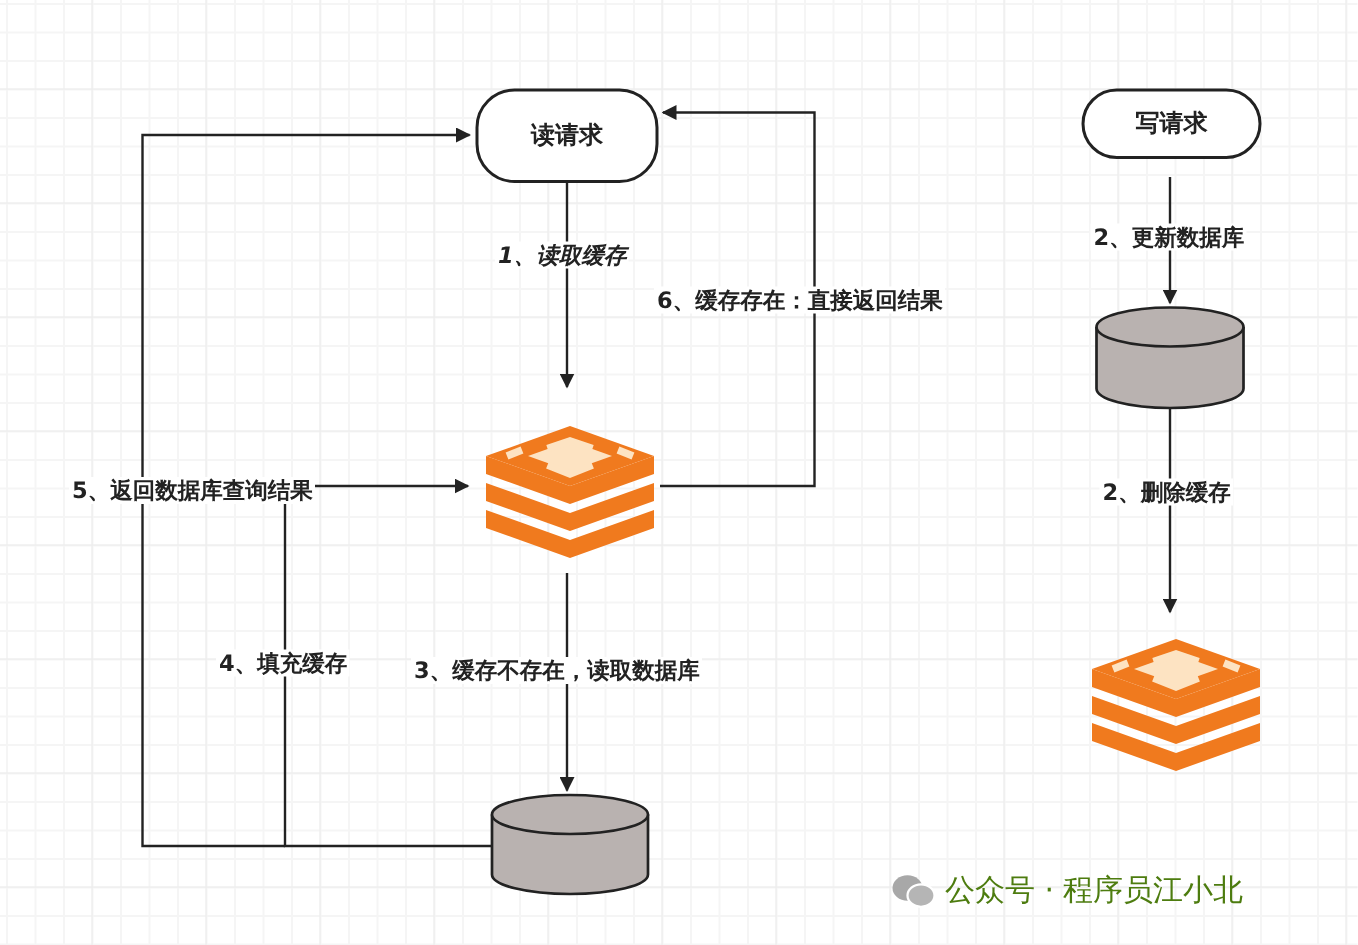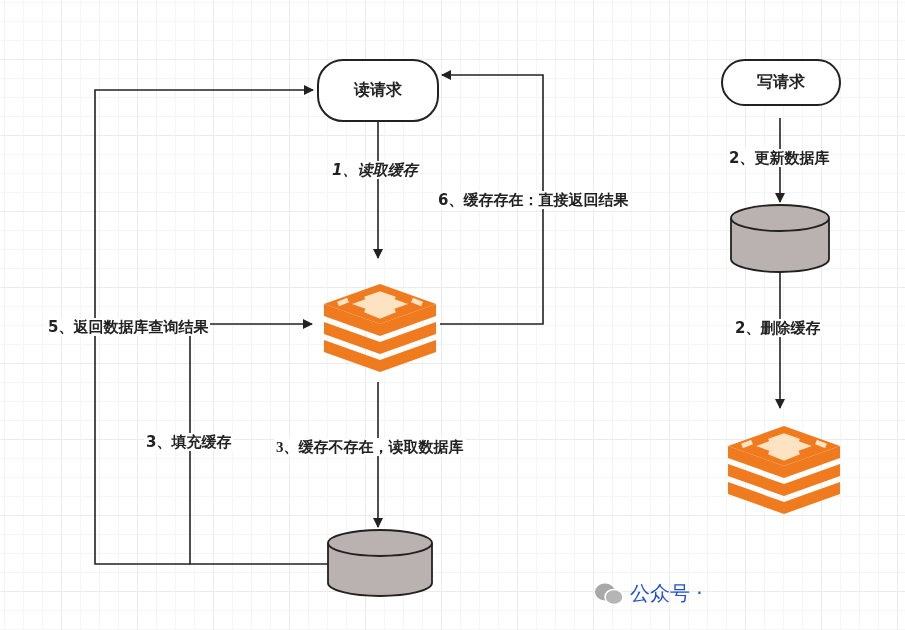--- a/index.html
+++ b/index.html
@@ -10,21 +10,21 @@
       linear-gradient(#ebebeb 1px,transparent 1px),
       linear-gradient(90deg,#ebebeb 1px,transparent 1px),
       linear-gradient(#f5f5f5 1px,transparent 1px),
       linear-gradient(90deg,#f5f5f5 1px,transparent 1px);
     background-size:76px 76px,76px 76px,19px 19px,19px 19px;
     background-position:-15px -17px,-15px -17px,-15px -17px,-15px -17px;}
   svg.main{position:absolute;left:0;top:0;}
   .lbl{position:absolute;font-size:15px;font-weight:bold;color:#222;background:#fff;white-space:nowrap;line-height:18px;padding:0 2px;}
   .node{position:absolute;display:flex;align-items:center;justify-content:center;
     border:2px solid #222;border-radius:26px;background:#fff;font-size:16px;font-weight:bold;color:#222;box-sizing:border-box;}
-  .wm{position:absolute;left:594px;top:580px;display:flex;align-items:center;gap:6px;color:#1d4ed8;font-size:20px;}
+  .wm{position:absolute;left:594px;top:580px;display:flex;align-items:center;gap:6px;color:#4d7c0f;font-size:20px;}
 </style>
 </head>
 <body>
 
 <div class="grid"></div>
 
 <svg class="main" width="905" height="630">
   <defs>
     <marker id="ah" markerWidth="10" markerHeight="10" refX="9" refY="5" orient="auto" markerUnits="userSpaceOnUse">
       <path d="M0,0 L10,5 L0,10 z" fill="#222"></path>
@@ -61,25 +61,26 @@
     <ellipse cx="780" cy="218" rx="49" ry="13" fill="#b9b2b0" stroke="#222" stroke-width="1.8"></ellipse>
   </g>
 </svg>
 
 <div class="node" style="left:317px;top:59px;width:122px;height:63px;">读请求</div>
 <div class="node" style="left:721px;top:59px;width:120px;height:47px;">写请求</div>
 
 <div class="lbl" style="left:330px;top:161px;font-style:italic;">1、读取缓存</div>
 <div class="lbl" style="left:436px;top:191px;">6、缓存存在：直接返回结果</div>
 <div class="lbl" style="left:6px;top:318px;margin-left:40px;">5、返回数据库查询结果</div>
-<div class="lbl" style="left:144px;top:433px;">3、填充缓存</div>
-<div class="lbl" style="left:274px;top:438px;font-family:Liberation Serif, serif;">3、缓存不存在，读取数据库</div>
+<div class="lbl" style="left:144px;top:433px;">4、填充缓存</div>
+<div class="lbl" style="left:274px;top:438px;">3、缓存不存在，读取数据库</div>
 
 <div class="lbl" style="left:727px;top:149px;">2、更新数据库</div>
 <div class="lbl" style="left:733px;top:319px;text-align:center;">2、删除缓存</div>
 
 <div class="wm">
   <svg width="30" height="24">
     <ellipse cx="11" cy="10" rx="10" ry="8.5" fill="#a8a8a8"></ellipse>
     <ellipse cx="20" cy="15" rx="9" ry="7.5" fill="#b5b5b5" stroke="#fff" stroke-width="1.5"></ellipse>
   </svg>
   <span>公众号 · </span>
+  <span>程序员江小北</span>
 </div>
 
 </body></html>

